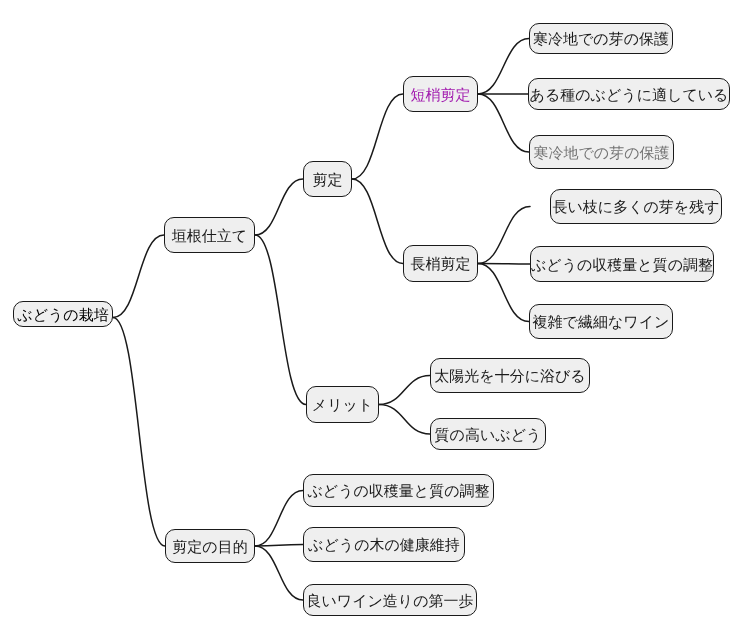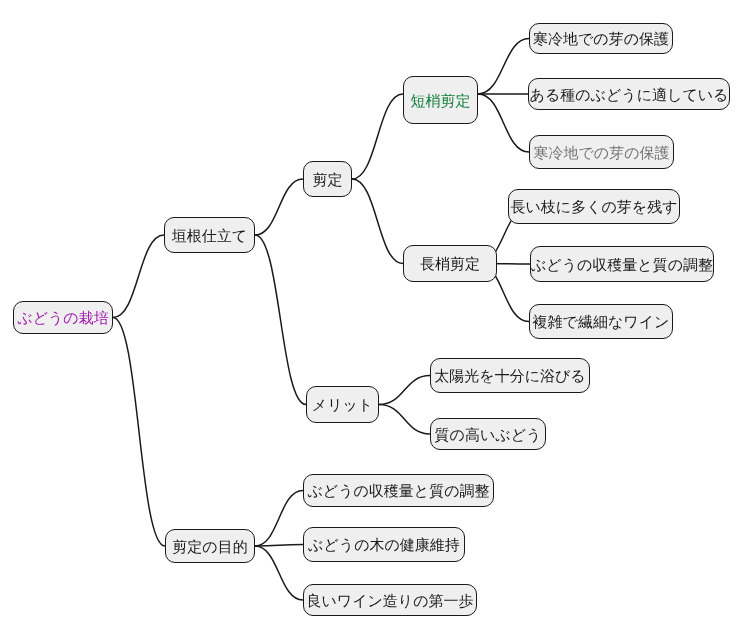--- a/index.html
+++ b/index.html
@@ -54,29 +54,29 @@
       <path d="M 478 263.5 C 503.5 263.5, 503.5 321.5, 529 321.5" fill="none" stroke="#1a1a1a" stroke-width="1.5" stroke-linecap="round"></path>
       <path d="M 255 235 C 280.5 235, 280.5 404.5, 306 404.5" fill="none" stroke="#1a1a1a" stroke-width="1.5" stroke-linecap="round"></path>
       <path d="M 379 404.5 C 404.5 404.5, 404.5 375.5, 430 375.5" fill="none" stroke="#1a1a1a" stroke-width="1.5" stroke-linecap="round"></path>
       <path d="M 379 404.5 C 404.5 404.5, 404.5 434, 430 434" fill="none" stroke="#1a1a1a" stroke-width="1.5" stroke-linecap="round"></path>
       <path d="M 113 317.5 C 139 317.5, 139 546, 165 546" fill="none" stroke="#1a1a1a" stroke-width="1.5" stroke-linecap="round"></path>
       <path d="M 255 546 C 279 546, 279 490.5, 303 490.5" fill="none" stroke="#1a1a1a" stroke-width="1.5" stroke-linecap="round"></path>
       <path d="M 255 546 C 279 546, 279 544.5, 303 544.5" fill="none" stroke="#1a1a1a" stroke-width="1.5" stroke-linecap="round"></path>
       <path d="M 255 546 C 279 546, 279 600, 303 600" fill="none" stroke="#1a1a1a" stroke-width="1.5" stroke-linecap="round"></path>
     </svg>
 
-<div class="node" style="left: 13px; top: 301px; width: 100px; height: 33px; background: rgb(239, 239, 239); border-color: rgb(26, 26, 26); color: #a21caf;">ぶどうの栽培</div>
+<div class="node" style="left: 13px; top: 301px; width: 100px; height: 26px; background: rgb(239, 239, 239); border-color: rgb(26, 26, 26); color: #000000;">ぶどうの栽培</div>
     <div class="node" style="left: 164px; top: 217px; width: 91px; height: 36px; background: rgb(239, 239, 239); border-color: rgb(26, 26, 26); color: rgb(26, 26, 26);">垣根仕立て</div>
     <div class="node" style="left: 303px; top: 161px; width: 49px; height: 36px; background: rgb(239, 239, 239); border-color: rgb(26, 26, 26); color: rgb(26, 26, 26);">剪定</div>
-    <div class="node" style="left: 403px; top: 76px; width: 75px; height: 48px; background: rgb(239, 239, 239); border-color: rgb(26, 26, 26); color: #15803d;">短梢剪定</div>
+    <div class="node" style="left: 403px; top: 76px; width: 75px; height: 36px; background: rgb(239, 239, 239); border-color: rgb(26, 26, 26); color: #a21caf;">短梢剪定</div>
     <div class="node" style="left: 529px; top: 23px; width: 144px; height: 31px; background: rgb(239, 239, 239); border-color: rgb(26, 26, 26); color: rgb(26, 26, 26);">寒冷地での芽の保護</div>
     <div class="node" style="left: 528px; top: 78px; width: 202px; height: 32px; background: rgb(239, 239, 239); border-color: rgb(26, 26, 26); color: rgb(26, 26, 26);">ある種のぶどうに適している</div>
     <div class="node" style="left: 529px; top: 135px; width: 145px; height: 34px; background: rgb(239, 239, 239); border-color: rgb(26, 26, 26); color: #737373;">寒冷地での芽の保護</div>
-    <div class="node" style="left: 403px; top: 245px; width: 94px; height: 37px; background: rgb(239, 239, 239); border-color: rgb(26, 26, 26); color: rgb(26, 26, 26);">長梢剪定</div>
-    <div class="node" style="left: 508px; top: 189px; width: 172px; height: 35px; background: rgb(239, 239, 239); border-color: rgb(26, 26, 26); color: rgb(26, 26, 26);">長い枝に多くの芽を残す</div>
+    <div class="node" style="left: 403px; top: 245px; width: 75px; height: 37px; background: rgb(239, 239, 239); border-color: rgb(26, 26, 26); color: rgb(26, 26, 26);">長梢剪定</div>
+    <div class="node" style="left: 550px; top: 189px; width: 172px; height: 35px; background: rgb(239, 239, 239); border-color: rgb(26, 26, 26); color: rgb(26, 26, 26);">長い枝に多くの芽を残す</div>
     <div class="node" style="left: 530px; top: 246px; width: 184px; height: 36px; background: rgb(239, 239, 239); border-color: rgb(26, 26, 26); color: rgb(26, 26, 26);">ぶどうの収穫量と質の調整</div>
     <div class="node" style="left: 529px; top: 304px; width: 144px; height: 35px; background: rgb(239, 239, 239); border-color: rgb(26, 26, 26); color: rgb(26, 26, 26);">複雑で繊細なワイン</div>
     <div class="node" style="left: 306px; top: 386px; width: 73px; height: 37px; background: rgb(239, 239, 239); border-color: rgb(26, 26, 26); color: rgb(26, 26, 26);">メリット</div>
     <div class="node" style="left: 430px; top: 358px; width: 160px; height: 35px; background: rgb(239, 239, 239); border-color: rgb(26, 26, 26); color: rgb(26, 26, 26);">太陽光を十分に浴びる</div>
     <div class="node" style="left: 430px; top: 418px; width: 116px; height: 32px; background: rgb(239, 239, 239); border-color: rgb(26, 26, 26); color: rgb(26, 26, 26);">質の高いぶどう</div>
     <div class="node" style="left: 165px; top: 529px; width: 90px; height: 34px; background: rgb(239, 239, 239); border-color: rgb(26, 26, 26); color: rgb(26, 26, 26);">剪定の目的</div>
     <div class="node" style="left: 303px; top: 474px; width: 191px; height: 33px; background: rgb(239, 239, 239); border-color: rgb(26, 26, 26); color: rgb(26, 26, 26);">ぶどうの収穫量と質の調整</div>
     <div class="node" style="left: 303px; top: 527px; width: 162px; height: 35px; background: rgb(239, 239, 239); border-color: rgb(26, 26, 26); color: rgb(26, 26, 26);">ぶどうの木の健康維持</div>
     <div class="node" style="left: 303px; top: 584px; width: 174px; height: 32px; background: rgb(239, 239, 239); border-color: rgb(26, 26, 26); color: rgb(26, 26, 26);">良いワイン造りの第一歩</div>
   </div>

